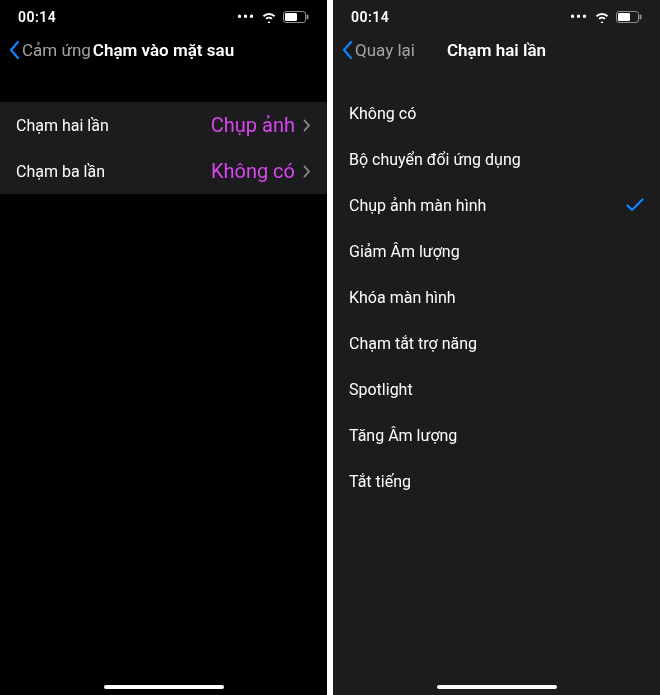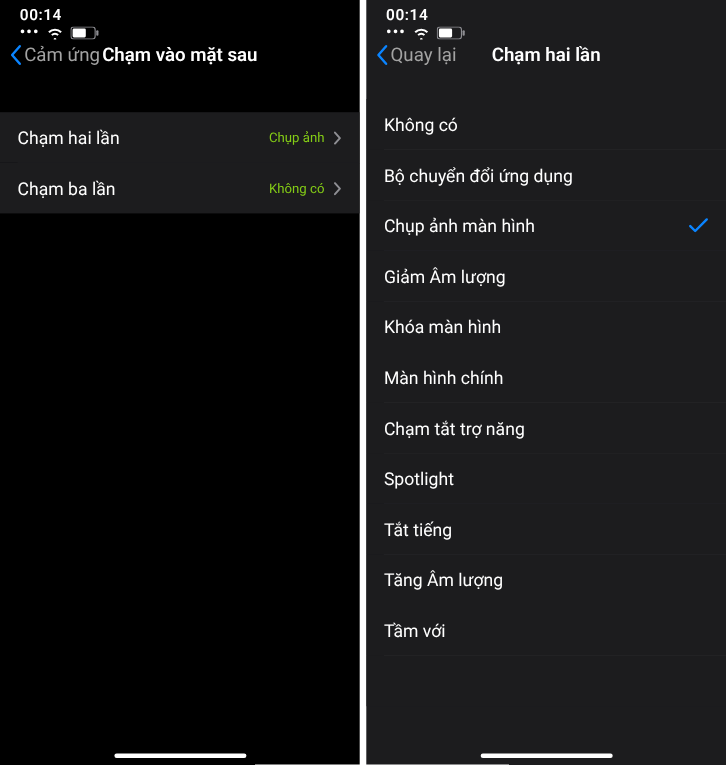--- a/index.html
+++ b/index.html
@@ -29,26 +29,26 @@
       overflow: hidden;
       position: relative;
     }
     .phone.right {
       background: #1c1c1e;
     }
     
     .status-bar {
       display: flex;
       justify-content: space-between;
+      align-items: center;
       padding: 6px 18px 0;
       font-size: 14px;
       font-weight: 600;
       color: #fff;
       height: 28px;
-      flex-direction: column;
     }
     .status-time { font-weight: 600; letter-spacing: 0.5px; }
     .status-icons {
       display: flex;
       align-items: center;
       gap: 6px;
     }
     .status-icons svg { display: block; }
     
     .nav {
@@ -105,22 +105,22 @@
       height: 0.5px;
       background: #3a3a3c;
     }
     .row:last-child::after { display: none; }
     .row-right {
       display: flex;
       align-items: center;
       gap: 8px;
     }
     .row-value {
-      color: #84cc16;
-      font-size: 12px;
+      color: #d946ef;
+      font-size: 20px;
     }
     .chevron {
       width: 8px;
       height: 13px;
       flex-shrink: 0;
     }
     .checkmark {
       width: 18px;
       height: 14px;
       flex-shrink: 0;
@@ -232,41 +232,33 @@
         </div>
         <div class="row">
           <span>Giảm Âm lượng</span>
           <span class="row-right"></span>
         </div>
         <div class="row">
           <span>Khóa màn hình</span>
           <span class="row-right"></span>
         </div>
         <div class="row">
-          <span>Màn hình chính</span>
-          <span class="row-right"></span>
-        </div>
-        <div class="row">
           <span>Chạm tắt trợ năng</span>
           <span class="row-right"></span>
         </div>
         <div class="row">
           <span>Spotlight</span>
           <span class="row-right"></span>
         </div>
         <div class="row">
+          <span>Tăng Âm lượng</span>
+          <span class="row-right"></span>
+        </div>
+        <div class="row">
           <span>Tắt tiếng</span>
-          <span class="row-right"></span>
-        </div>
-        <div class="row">
-          <span>Tăng Âm lượng</span>
-          <span class="row-right"></span>
-        </div>
-        <div class="row">
-          <span>Tầm với</span>
           <span class="row-right"></span>
         </div>
         <div class="row">
           <span class="row-right"></span>
         </div>
       </div>
     <div class="home-indicator"></div>
   </div>
 </div>
 

